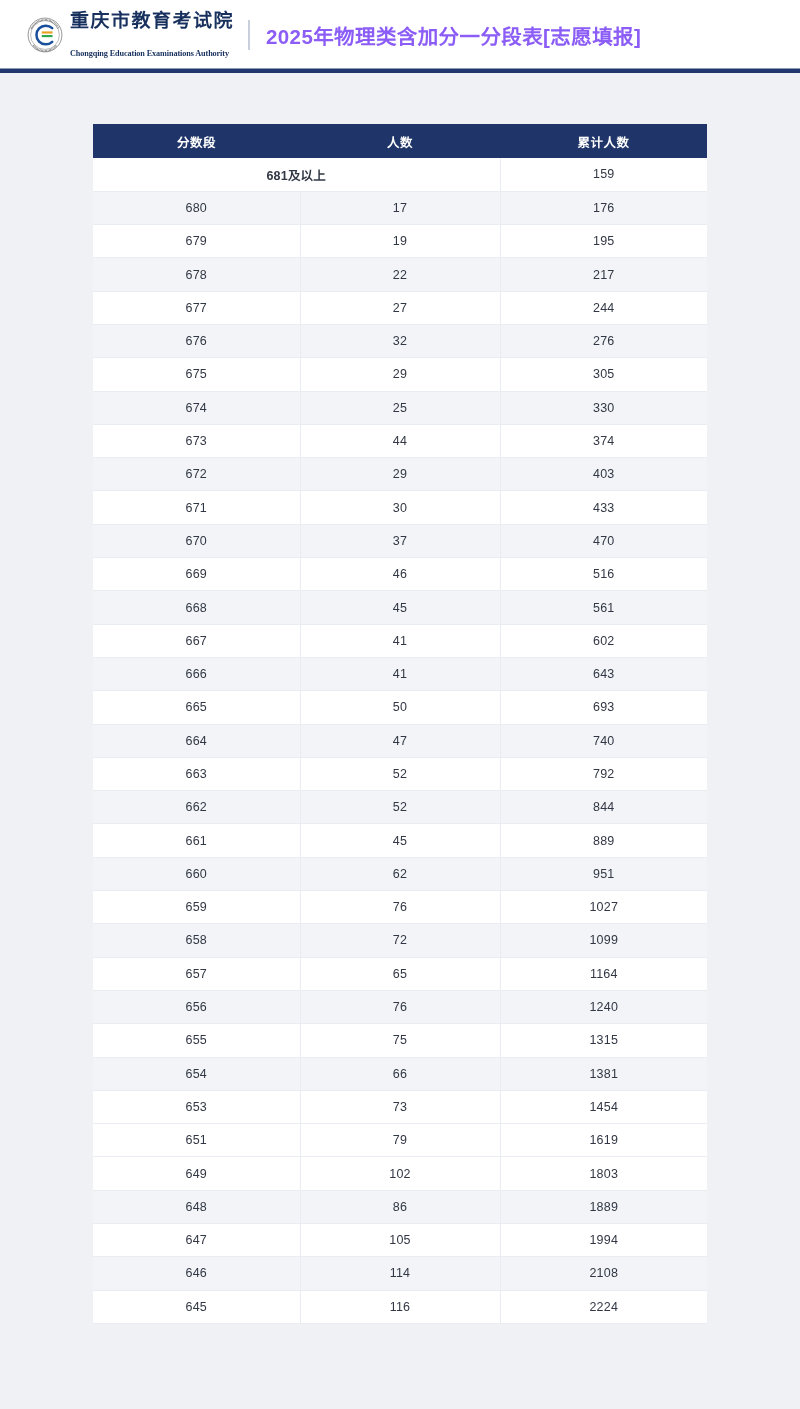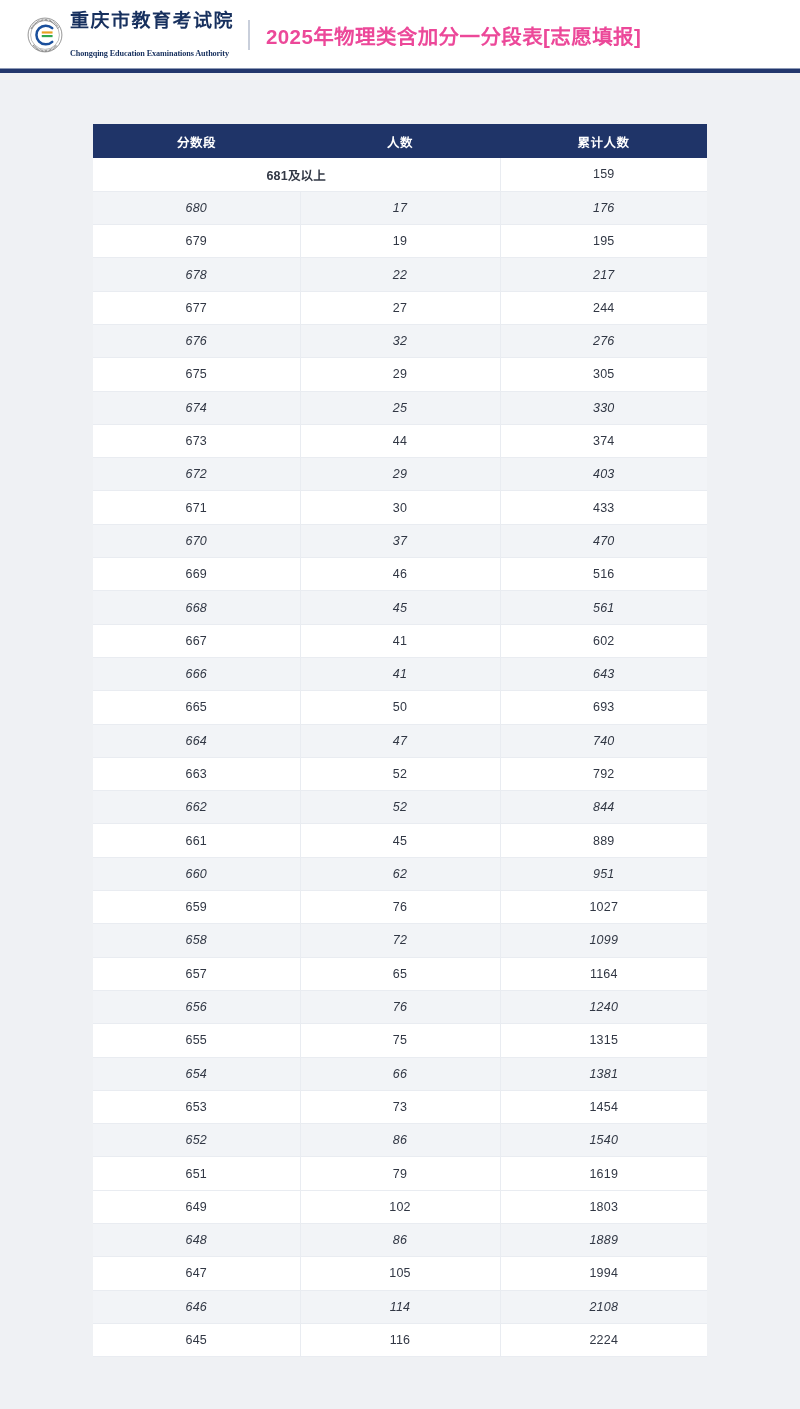--- a/index.html
+++ b/index.html
@@ -62,21 +62,21 @@
   .brand-divider {
     width: 2px;
     height: 30px;
     background: #c9cfdb;
     margin: 0 16px 0 14px;
     flex: 0 0 2px;
   }
   .page-title {
     font-size: 20.5px;
     font-weight: 700;
-    color: #ec4899;
+    color: #8b5cf6;
     letter-spacing: 0.4px;
     white-space: nowrap;
   }
   .header-rule {
     position: absolute;
     left: 0;
     top: 68px;
     width: 800px;
     height: 5px;
     background: #22376d;
@@ -120,21 +120,21 @@
     color: #313744;
     border-right: 1px solid #e9ecf1;
     border-bottom: 1px solid #e9ecf1;
     background: transparent;
     letter-spacing: 0.2px;
   }
   table.score-table tbody td:last-child {
     border-right: none;
   }
   tr.row-white { background: #ffffff; }
-  tr.row-grey  { background: #f2f4f7; font-style: italic; }
+  tr.row-grey  { background: #f2f4f7; }
   td.merged {
     text-align: center;
     font-weight: bold;
   }
 </style>
 </head>
 <body>
 
 <div class="page-header">
   <div class="brand">
@@ -313,25 +313,20 @@
           <tr class="row-grey">
             <td>654</td>
             <td>66</td>
             <td>1381</td>
           </tr>
           <tr class="row-white">
             <td>653</td>
             <td>73</td>
             <td>1454</td>
           </tr>
-          <tr class="row-grey">
-            <td>652</td>
-            <td>86</td>
-            <td>1540</td>
-          </tr>
           <tr class="row-white">
             <td>651</td>
             <td>79</td>
             <td>1619</td>
           </tr>
           <tr class="row-white">
             <td>649</td>
             <td>102</td>
             <td>1803</td>
           </tr>

